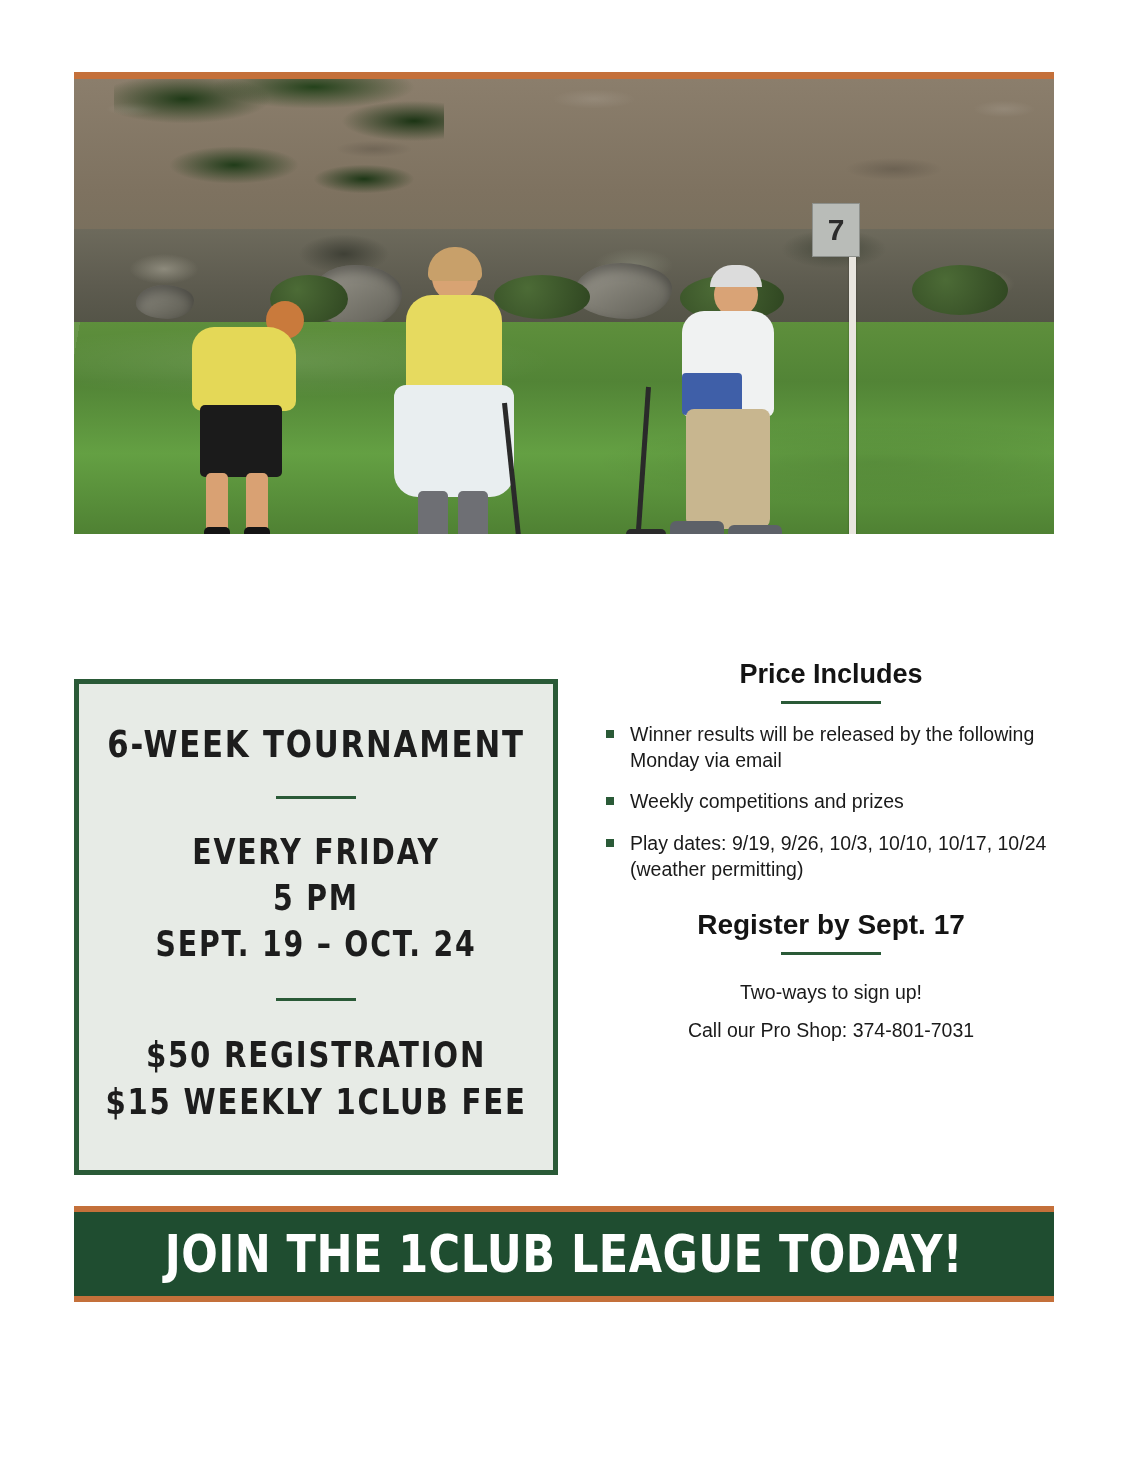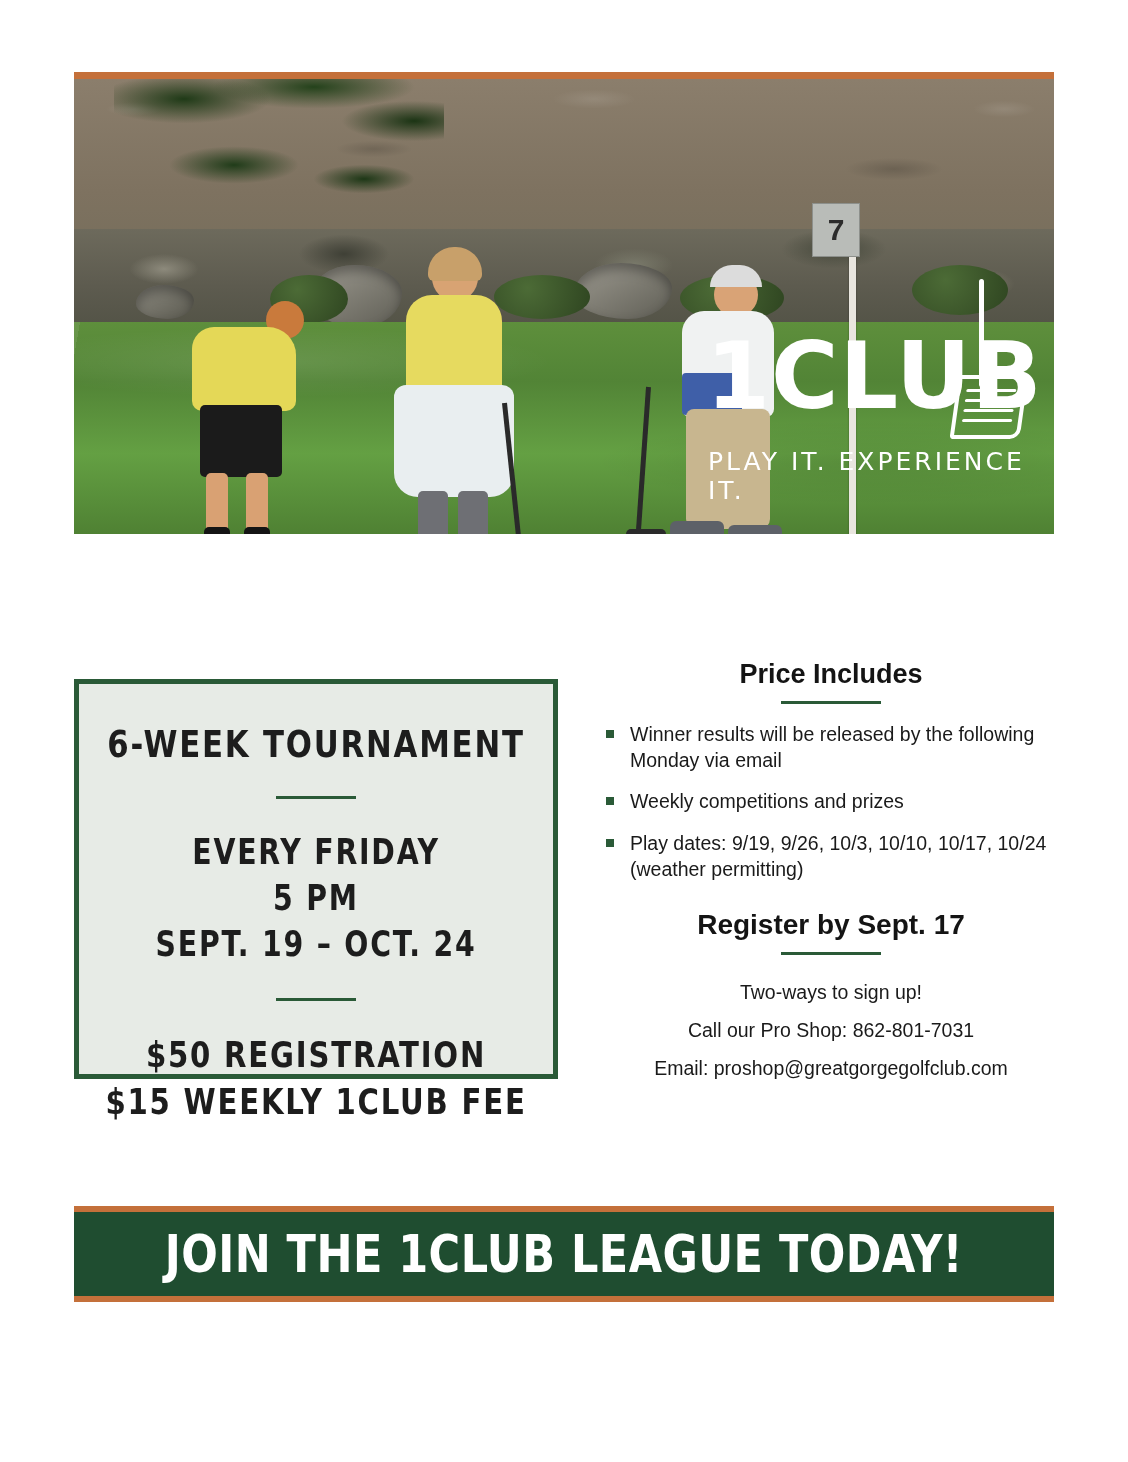--- a/index.html
+++ b/index.html
@@ -138,21 +138,21 @@
     display:flex;align-items:center;justify-content:center;
   }
   .banner span{
     font-family:"DejaVu Sans Condensed","DejaVu Sans", sans-serif;
     font-weight:bold;font-size:54px;letter-spacing:.5px;color:#ffffff;
     transform:scaleX(.92);transform-origin:center;white-space:nowrap;
   }
 
   
   .card{
-    position:absolute;left:74px;top:679px;width:484px;height:400px;
+    position:absolute;left:74px;top:679px;width:484px;height:496px;
     background:#e7ebe6;border:5px solid #2a5a37;box-sizing:border-box;
     text-align:center;
   }
   .card-h1{
     margin-top:38px;
     font-family:"DejaVu Sans Condensed","DejaVu Sans", sans-serif;
     font-weight:bold;font-size:38px;letter-spacing:2px;color:#1d1d1d;
     transform:scaleX(.9);
   }
   .rule{width:80px;height:3px;background:#2a5a37;margin:30px auto;}
@@ -262,33 +262,20 @@
         <div class="head" style="left:58px;top:-4px;width:52px;height:22px;background:#dcdcdc;border-radius:24px 24px 0 0;"></div>
         <div class="torso" style="left:30px;top:42px;width:92px;height:106px;background:#f0f2f2;border-radius:22px 22px 8px 8px;"></div>
         <div class="torso" style="left:30px;top:104px;width:60px;height:42px;background:#3f5fa8;border-radius:4px;"></div>
         <div class="leg" style="left:34px;top:140px;width:84px;height:120px;background:#c8b68f;border-radius:8px 8px 10px 10px;"></div>
         <div class="shoe" style="left:18px;top:252px;width:54px;height:20px;background:#5d6168;"></div>
         <div class="shoe" style="left:76px;top:256px;width:54px;height:20px;background:#5d6168;"></div>
         <div class="club" style="left:-6px;top:118px;height:150px;transform:rotate(4deg);"></div>
         <div class="shoe" style="left:-26px;top:260px;width:40px;height:10px;background:#2a2a2a;"></div>
       </div>
 
-      <div class="logo">
-        <div class="logo-club-shape">
-          <div class="logo-shaft"></div>
-          <div class="logo-head">
-            <i style="top:10px"></i>
-              <i style="top:20px"></i>
-              <i style="top:30px"></i>
-              <i style="top:40px"></i>
-          </div>
-        </div>
-        <div class="logo-word">1CLUB</div>
-        <div class="logo-tag">PLAY IT. EXPERIENCE IT.</div>
-      </div>
     </div>
   </div>
 
 
   <div class="card">
     <div class="card-h1">6-WEEK TOURNAMENT</div>
     <div class="rule"></div>
     <div class="card-line">EVERY FRIDAY</div>
     <div class="card-line">5 PM</div>
     <div class="card-line">SEPT. 19 – OCT. 24</div>
@@ -302,22 +289,21 @@
     <div class="r-rule"></div>
     <ul class="bullets">
       <li>Winner results will be released by the following Monday via email</li>
       <li>Weekly competitions and prizes</li>
       <li>Play dates: 9/19, 9/26, 10/3, 10/10, 10/17, 10/24 (weather permitting)</li>
     </ul>
     <div class="r-title2">Register by Sept. 17</div>
     <div class="r-rule"></div>
     <div class="contact">
       <div>Two-ways to sign up!</div>
-      <div>Call our Pro Shop: 862-801-7031</div>
-      <div>Email: proshop@greatgorgegolfclub.com</div>
+      <div>Call our Pro Shop: 374-801-7031</div>
     </div>
   </div>
 
   <div class="banner2">
     <span>JOIN THE 1CLUB LEAGUE TODAY!</span>
   </div>
 
 
 </div>
 

